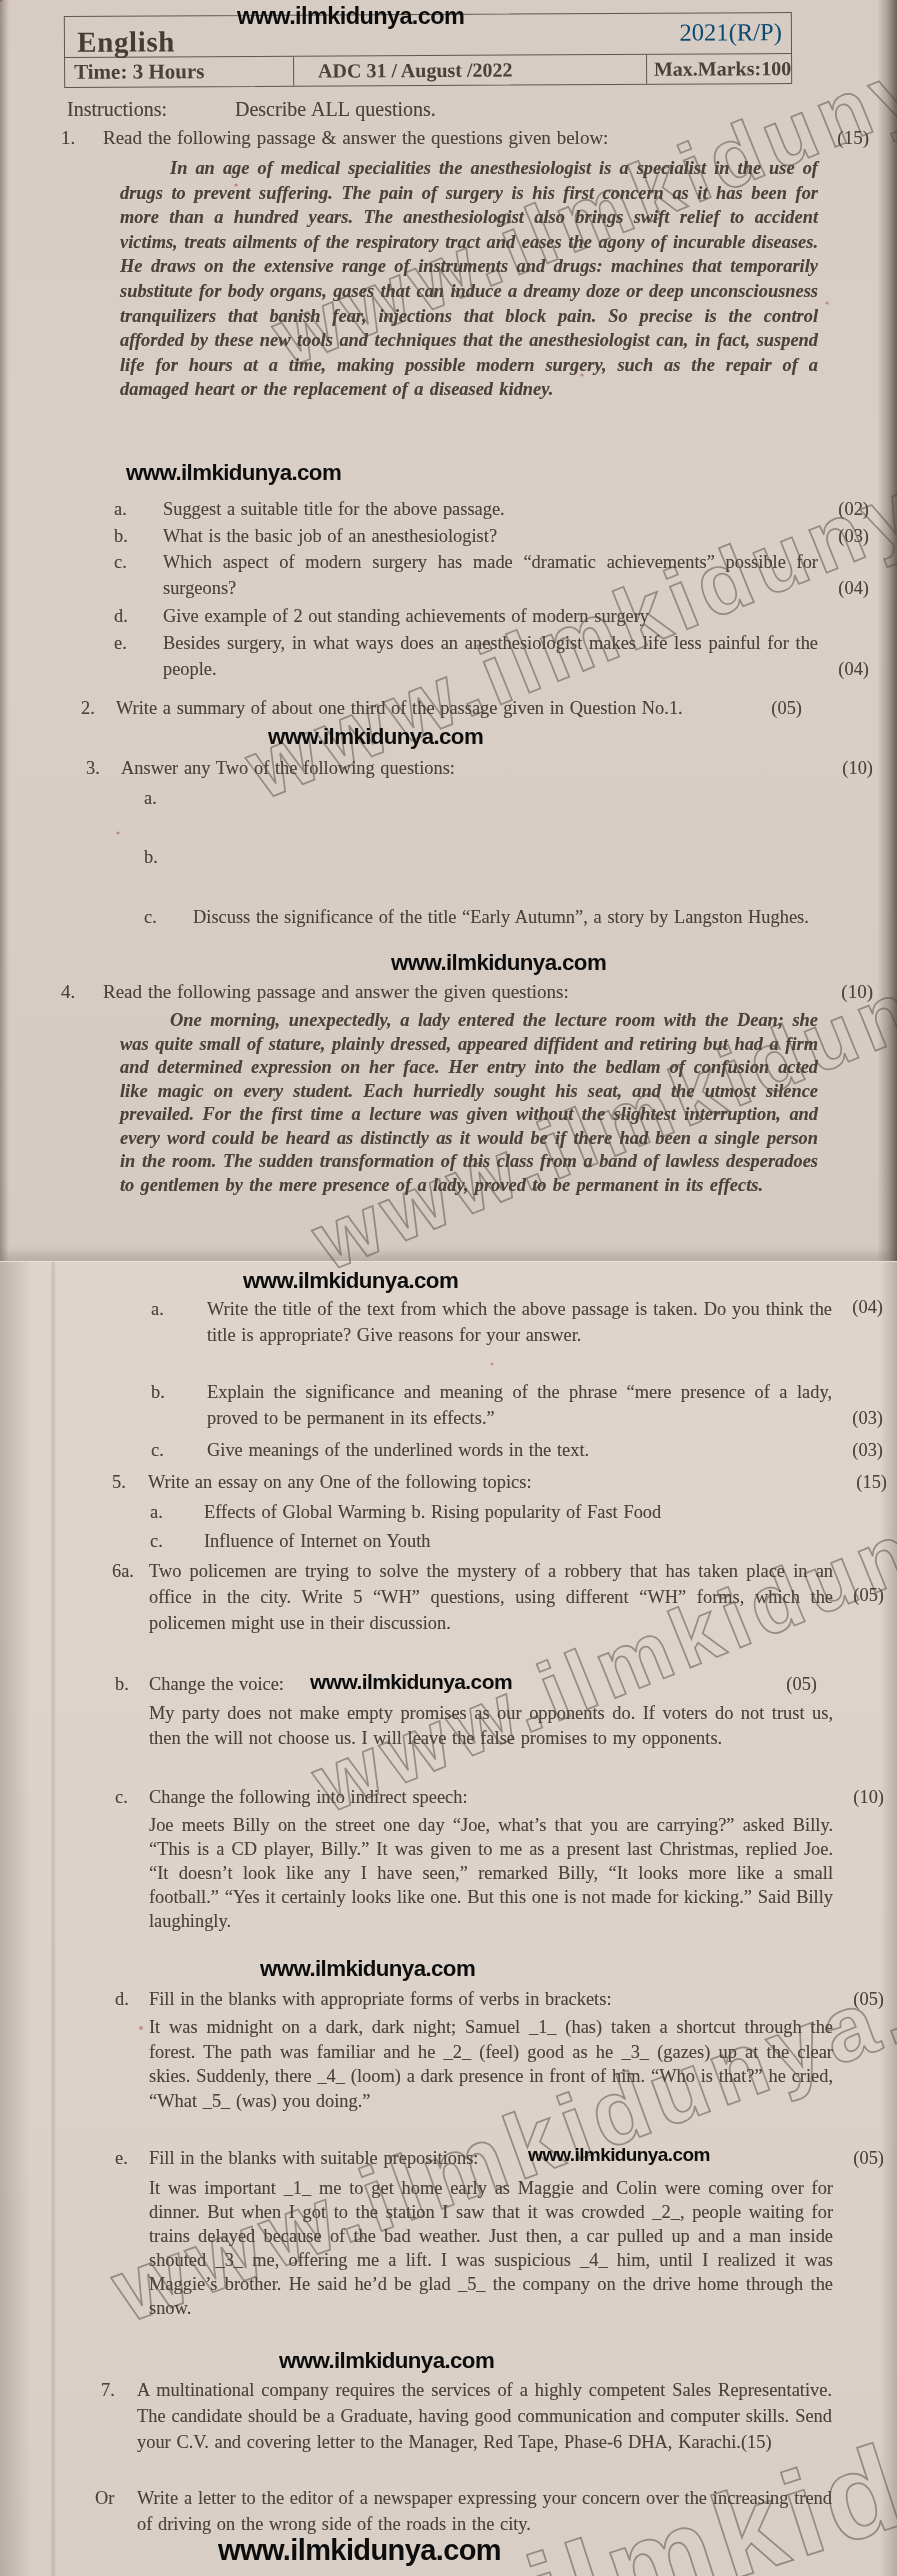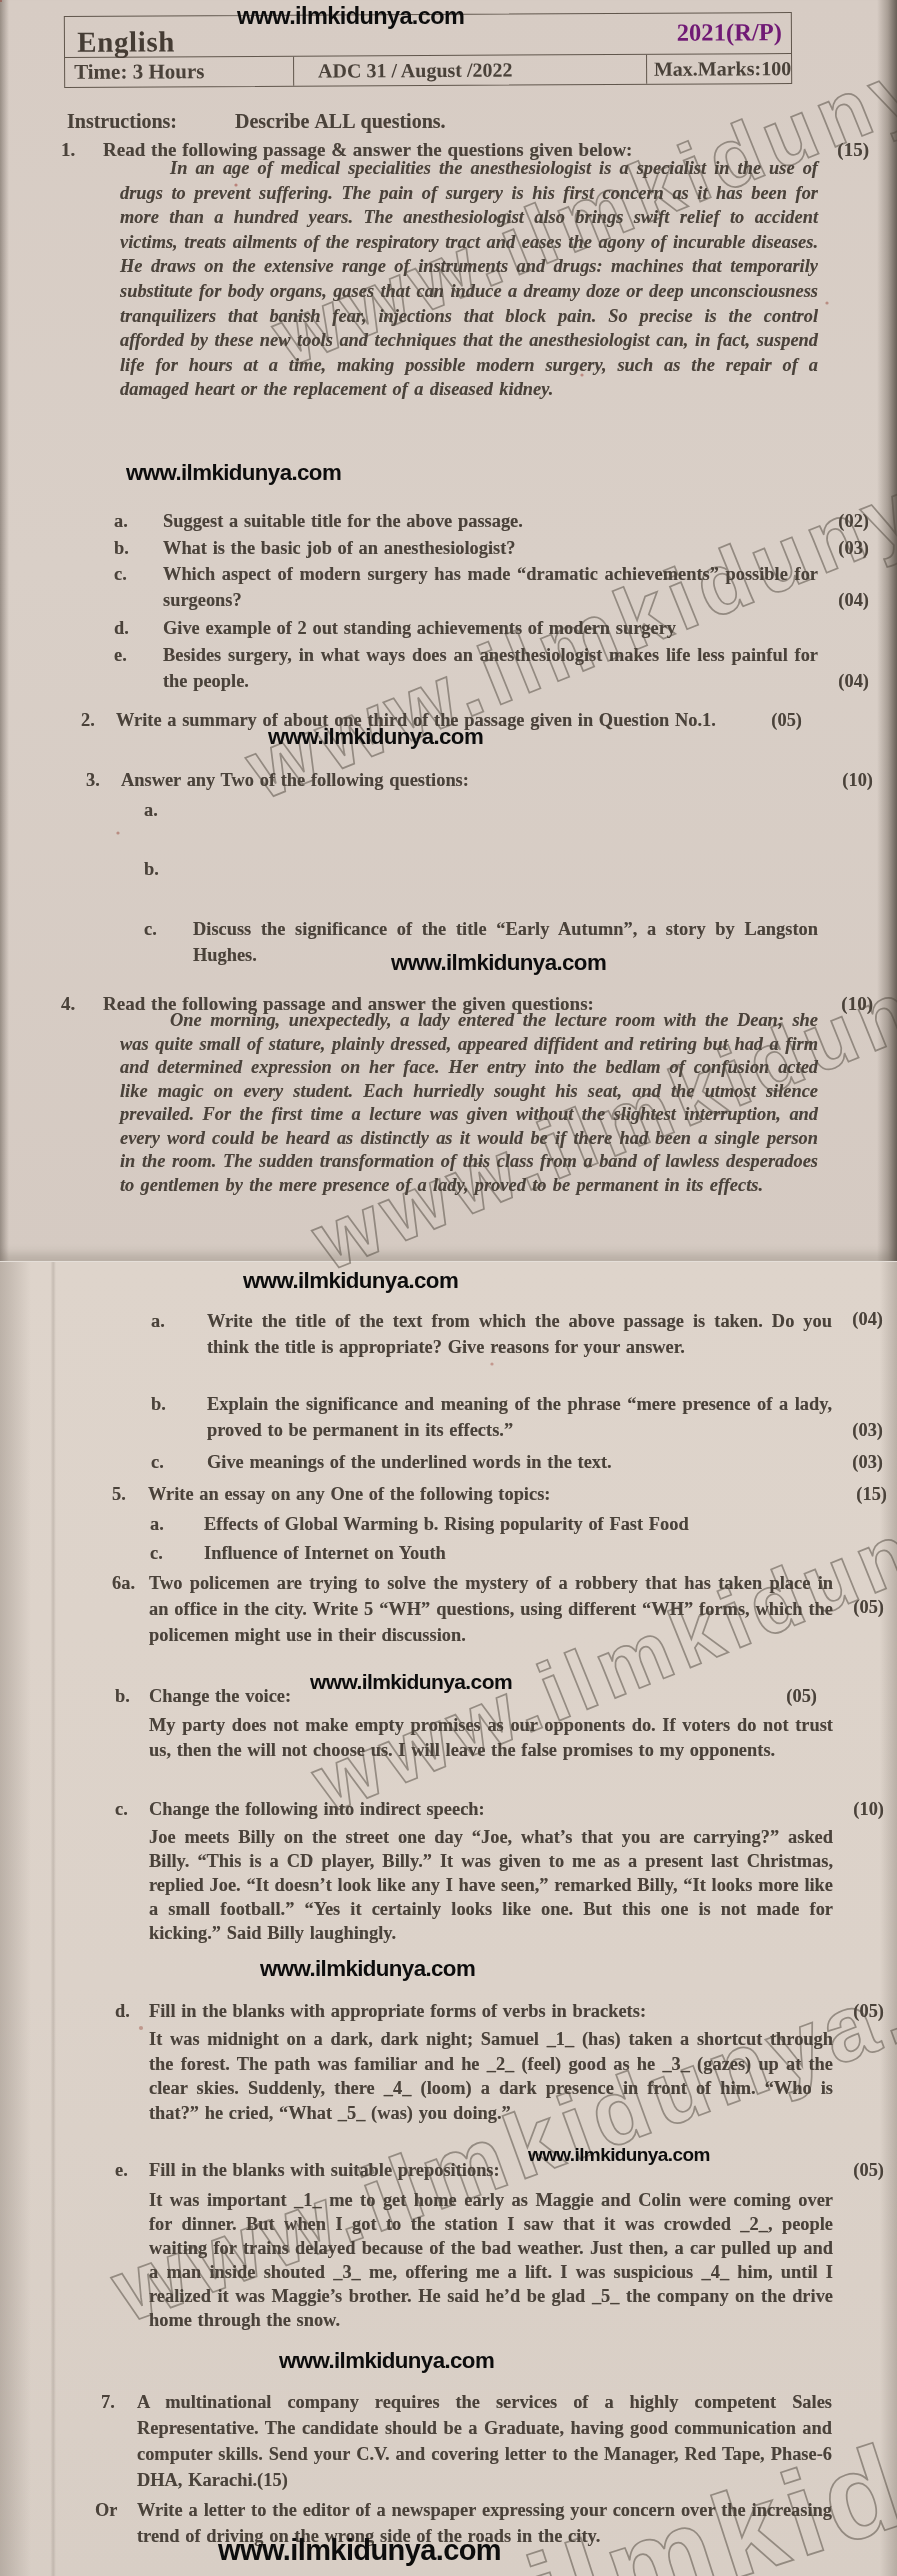--- a/index.html
+++ b/index.html
@@ -14,37 +14,37 @@
     border-top:1.1px solid rgba(255,255,255,.35);}
   #page1::after{content:"";position:absolute;top:0;right:0;width:20px;height:100%;
     background:linear-gradient(90deg,rgba(110,100,90,0),rgba(110,100,90,.45) 55%,rgba(80,72,64,.8));}
   #page1::before{content:"";position:absolute;top:0;left:0;width:9px;height:100%;
     background:linear-gradient(90deg,rgba(80,70,62,.4),rgba(80,70,62,0));}
   #page2::before{content:"";position:absolute;top:0;left:0;width:56px;height:100%;
     background:linear-gradient(90deg,rgba(115,104,94,.32),rgba(115,104,94,0) 55%,rgba(115,104,94,0) 90%,rgba(115,104,94,.22) 95%,rgba(115,104,94,0));}
   #page2::after{content:"";position:absolute;top:0;right:0;width:17px;height:100%;
     background:linear-gradient(90deg,rgba(120,110,100,0),rgba(120,110,100,.35));}
   .abs{position:absolute;}
-  .t{font-weight:700;font-size:18.4px;line-height:26px;text-align:justify;
-     text-shadow:0 0 0.6px rgba(74,66,58,.35);word-spacing:1.1px;margin-top:12px;}
+  .t{font-weight:400;font-size:18.4px;line-height:26px;text-align:justify;
+     text-shadow:0 0 0.6px rgba(74,66,58,.35);word-spacing:1.1px;}
   .lbl{position:absolute;top:0;white-space:nowrap;}
   .marks{position:absolute;right:16px;top:0;white-space:nowrap;}
   .mb .marks{top:auto;bottom:0;}
   .mm .marks{top:auto;bottom:28px;}
   .pr{padding-right:67px;}
   .pr2{padding-right:71px;}
   .pass{font-style:italic;font-weight:700;font-size:18.4px;line-height:24.6px;
         text-align:justify;text-indent:50px;word-spacing:1.7px;
         text-shadow:0 0 0.6px rgba(74,66,58,.35);}
   .u{text-decoration-thickness:1.4px;text-underline-offset:2.8px;}
   
   #hdrbox{left:64px;top:14px;width:726px;border:1.7px solid #60564c;transform:rotate(-0.3deg);}
   #hdr-r1{position:relative;height:40px;border-bottom:1.7px solid #60564c;}
   #hdr-subject{position:absolute;left:12.3px;top:9px;font-size:29px;font-weight:700;letter-spacing:0.6px;color:#453c34;}
-  #hdr-session{position:absolute;right:9px;top:4.5px;font-size:24.6px;font-weight:700;color:#701a75;text-align:center;}
+  #hdr-session{position:absolute;right:9px;top:4.5px;font-size:24.6px;font-weight:400;color:#0c4a6e;text-align:center;}
   #hdr-r2{display:flex;height:29px;font-weight:700;}
   #hdr-r2 .cell{line-height:28px;}
   #hdr-time{width:224px;border-right:1.7px solid #60564c;padding-left:9px;font-size:21px;}
   #hdr-code{width:335px;border-right:1.7px solid #60564c;padding-left:23.5px;font-size:20px;}
   #hdr-marks{flex:1;padding-left:6.7px;font-size:20px;}
   
   .wmb{position:absolute;font-family:"Liberation Sans",sans-serif;font-weight:700;
        font-size:22.3px;color:#0d0d0d;white-space:nowrap;z-index:6;letter-spacing:-0.6px;}
   .wmo{position:absolute;font-family:"Liberation Sans",sans-serif;font-weight:800;
        color:transparent;-webkit-text-stroke:1.7px rgba(78,70,60,.5);white-space:nowrap;

